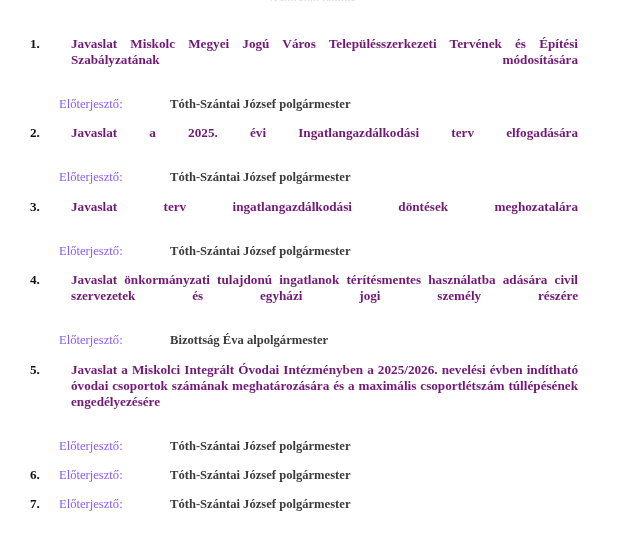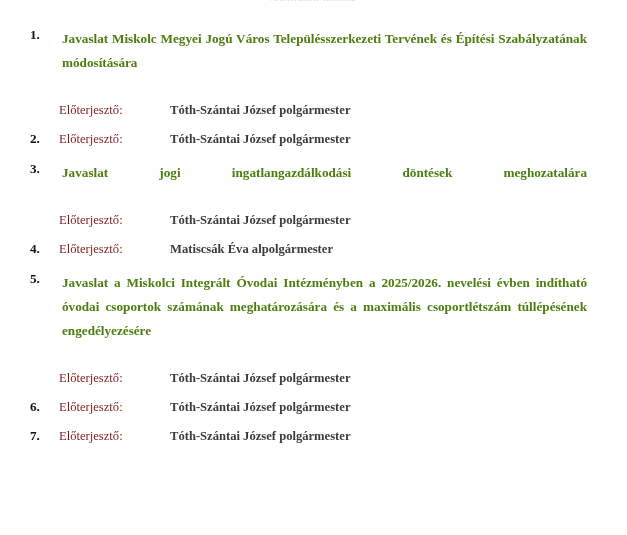--- a/index.html
+++ b/index.html
@@ -58,46 +58,46 @@
     text-align: left;
     font-weight: bold;
     font-size: 13.2px;
     line-height: 16.2px;
     color: #121212;
   }
 
   .item-title {
     font-weight: bold;
     font-size: 13.2px;
-    line-height: 24px;
+    line-height: 16px;
     text-align: justify;
     text-justify: inter-word;
-    color: #4d7c0f;
-    margin: 3px;
+    color: #701a75;
+    margin: 12px;
     hyphens: none;
   }
   
   .item-title::after {
     content: "";
     display: inline-block;
     width: 100%;
   }
 
   .presenter-row {
     display: block;
     font-size: 12.6px;
     line-height: 16.4px;
     color: #3b3b3b;
     margin-top: 0.5px;
     white-space: nowrap;
   }
   .presenter-label {
     display: inline-block;
     width: 111px;
-    color: #7f1d1d;
+    color: #8b5cf6;
   }
   .presenter-name {
     display: inline-block;
     color: #3b3b3b;
     font-weight: bold;
   }
 </style>
 </head>
 <body>
 
@@ -108,37 +108,39 @@
   <div class="agenda-item">
     <div class="item-number">1.</div>
     <div class="item-title">Javaslat Miskolc Megyei Jogú Város Településszerkezeti Tervének és Építési Szabályzatának módosítására</div>
     <div class="presenter-row">
       <span class="presenter-label">Előterjesztő:</span><span class="presenter-name">Tóth-Szántai József polgármester</span>
     </div>
   </div>
 
   <div class="agenda-item">
     <div class="item-number">2.</div>
+    <div class="item-title">Javaslat a 2025. évi Ingatlangazdálkodási terv elfogadására</div>
     <div class="presenter-row">
       <span class="presenter-label">Előterjesztő:</span><span class="presenter-name">Tóth-Szántai József polgármester</span>
     </div>
   </div>
 
   <div class="agenda-item">
     <div class="item-number">3.</div>
-    <div class="item-title">Javaslat jogi ingatlangazdálkodási döntések meghozatalára</div>
+    <div class="item-title">Javaslat terv ingatlangazdálkodási döntések meghozatalára</div>
     <div class="presenter-row">
       <span class="presenter-label">Előterjesztő:</span><span class="presenter-name">Tóth-Szántai József polgármester</span>
     </div>
   </div>
 
   <div class="agenda-item">
     <div class="item-number">4.</div>
+    <div class="item-title">Javaslat önkormányzati tulajdonú ingatlanok térítésmentes használatba adására civil szervezetek és egyházi jogi személy részére</div>
     <div class="presenter-row">
-      <span class="presenter-label">Előterjesztő:</span><span class="presenter-name">Matiscsák Éva alpolgármester</span>
+      <span class="presenter-label">Előterjesztő:</span><span class="presenter-name">Bizottság Éva alpolgármester</span>
     </div>
   </div>
 
   <div class="agenda-item">
     <div class="item-number">5.</div>
     <div class="item-title">Javaslat a Miskolci Integrált Óvodai Intézményben a 2025/2026. nevelési évben indítható óvodai csoportok számának meghatározására és a maximális csoportlétszám túllépésének engedélyezésére</div>
     <div class="presenter-row">
       <span class="presenter-label">Előterjesztő:</span><span class="presenter-name">Tóth-Szántai József polgármester</span>
     </div>
   </div>

